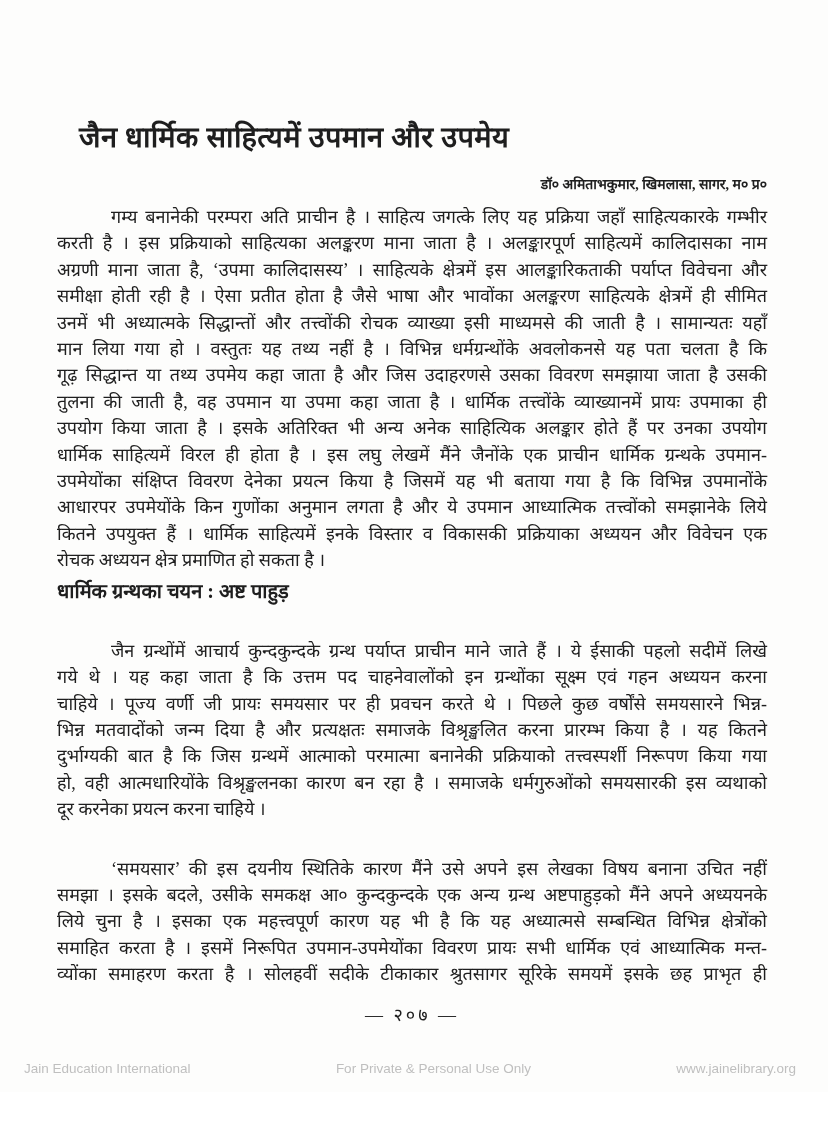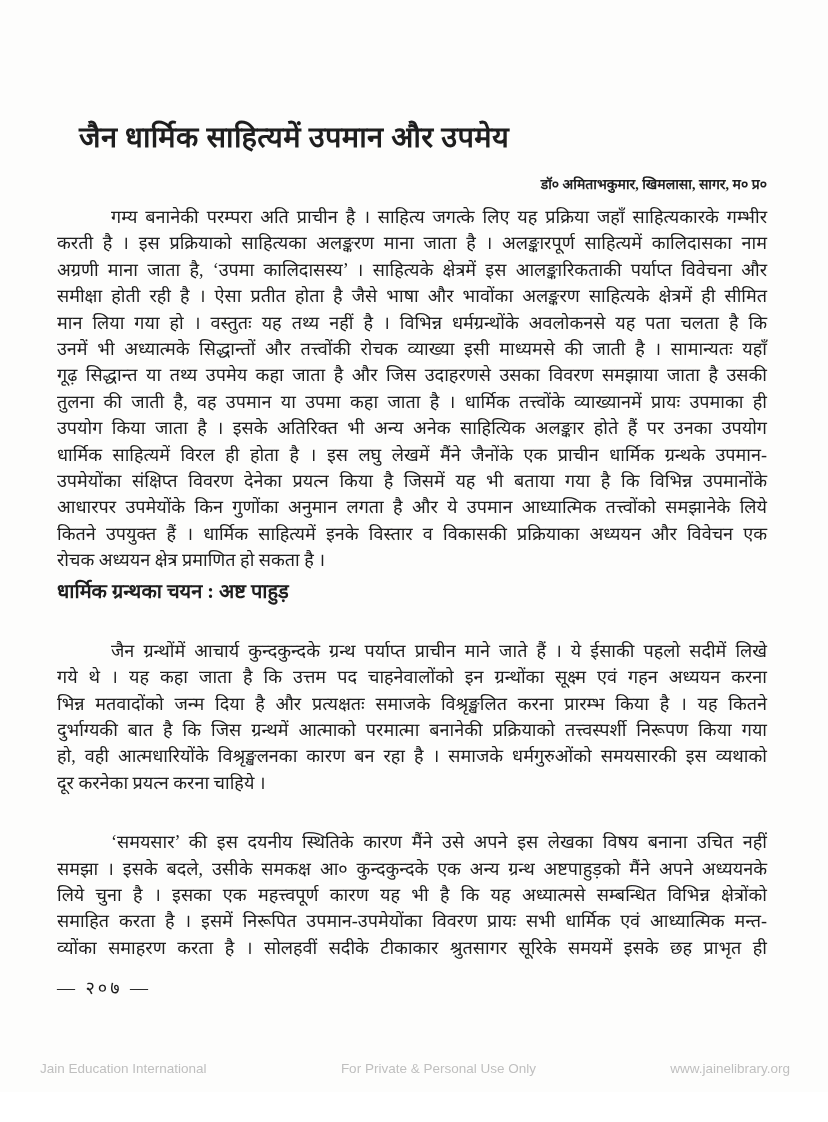--- a/index.html
+++ b/index.html
@@ -54,70 +54,71 @@
     font-weight: bold;
     margin: 4px 0 4px 0;
     line-height: 27px;
   }
   .section-body {
     font-size: 18px;
     line-height: 26.4px;
     margin-top: 33px;
   }
   .page-number {
+    text-align: center;
     font-size: 18px;
     margin-top: 14px;
     letter-spacing: 3px;
   }
   .footer {
     position: absolute;
-    left: 0; right: 14px;
+    left: 0; right: 8px;
     bottom: 16px;
     display: flex;
     justify-content: space-between;
     align-items: baseline;
     padding: 0 24px;
     font-family: "Liberation Sans", "DejaVu Sans", sans-serif;
     font-size: 13.5px;
     color: #bfbfbf;
-    margin-left: 16px;
   }
 </style>
 </head>
 <body>
 
 <div class="page">
   <div class="sheet">
 
     <div class="title">जैन धार्मिक साहित्यमें उपमान और उपमेय</div>
 
     <div class="byline">डॉ० अमिताभकुमार, खिमलासा, सागर, म० प्र०</div>
 
     <div class="bodytext para endshort">
         <div class="tline">गम्य बनानेकी परम्परा अति प्राचीन है । साहित्य जगत्के लिए यह प्रक्रिया जहाँ साहित्यकारके गम्भीर</div>
         <div class="tline">करती है । इस प्रक्रियाको साहित्यका अलङ्करण माना जाता है । अलङ्कारपूर्ण साहित्यमें कालिदासका नाम</div>
         <div class="tline">अग्रणी माना जाता है, ‘उपमा कालिदासस्य’ । साहित्यके क्षेत्रमें इस आलङ्कारिकताकी पर्याप्त विवेचना और</div>
         <div class="tline">समीक्षा होती रही है । ऐसा प्रतीत होता है जैसे भाषा और भावोंका अलङ्करण साहित्यके क्षेत्रमें ही सीमित</div>
+        <div class="tline">उनमें भी अध्यात्मके सिद्धान्तों और तत्त्वोंकी रोचक व्याख्या इसी माध्यमसे की जाती है । सामान्यतः यहाँ</div>
         <div class="tline">मान लिया गया हो । वस्तुतः यह तथ्य नहीं है । विभिन्न धर्मग्रन्थोंके अवलोकनसे यह पता चलता है कि</div>
-        <div class="tline">उनमें भी अध्यात्मके सिद्धान्तों और तत्त्वोंकी रोचक व्याख्या इसी माध्यमसे की जाती है । सामान्यतः यहाँ</div>
         <div class="tline">गूढ़ सिद्धान्त या तथ्य उपमेय कहा जाता है और जिस उदाहरणसे उसका विवरण समझाया जाता है उसकी</div>
         <div class="tline">तुलना की जाती है, वह उपमान या उपमा कहा जाता है । धार्मिक तत्त्वोंके व्याख्यानमें प्रायः उपमाका ही</div>
         <div class="tline">उपयोग किया जाता है । इसके अतिरिक्त भी अन्य अनेक साहित्यिक अलङ्कार होते हैं पर उनका उपयोग</div>
         <div class="tline">धार्मिक साहित्यमें विरल ही होता है । इस लघु लेखमें मैंने जैनोंके एक प्राचीन धार्मिक ग्रन्थके उपमान-</div>
         <div class="tline">उपमेयोंका संक्षिप्त विवरण देनेका प्रयत्न किया है जिसमें यह भी बताया गया है कि विभिन्न उपमानोंके</div>
         <div class="tline">आधारपर उपमेयोंके किन गुणोंका अनुमान लगता है और ये उपमान आध्यात्मिक तत्त्वोंको समझानेके लिये</div>
         <div class="tline">कितने उपयुक्त हैं । धार्मिक साहित्यमें इनके विस्तार व विकासकी प्रक्रियाका अध्ययन और विवेचन एक</div>
         <div class="tline">रोचक अध्ययन क्षेत्र प्रमाणित हो सकता है ।</div>
       </div>
 
     <div class="section-heading">धार्मिक ग्रन्थका चयन : अष्ट पाहुड़</div>
 
     <div class="section-body para endshort">
         <div class="tline">जैन ग्रन्थोंमें आचार्य कुन्दकुन्दके ग्रन्थ पर्याप्त प्राचीन माने जाते हैं । ये ईसाकी पहलो सदीमें लिखे</div>
         <div class="tline">गये थे । यह कहा जाता है कि उत्तम पद चाहनेवालोंको इन ग्रन्थोंका सूक्ष्म एवं गहन अध्ययन करना</div>
+        <div class="tline">चाहिये । पूज्य वर्णी जी प्रायः समयसार पर ही प्रवचन करते थे । पिछले कुछ वर्षोंसे समयसारने भिन्न-</div>
         <div class="tline">भिन्न मतवादोंको जन्म दिया है और प्रत्यक्षतः समाजके विश्रृङ्खलित करना प्रारम्भ किया है । यह कितने</div>
         <div class="tline">दुर्भाग्यकी बात है कि जिस ग्रन्थमें आत्माको परमात्मा बनानेकी प्रक्रियाको तत्त्वस्पर्शी निरूपण किया गया</div>
         <div class="tline">हो, वही आत्मधारियोंके विश्रृङ्खलनका कारण बन रहा है । समाजके धर्मगुरुओंको समयसारकी इस व्यथाको</div>
         <div class="tline">दूर करनेका प्रयत्न करना चाहिये ।</div>
       </div>
 
     <div class="section-body para">
         <div class="tline">‘समयसार’ की इस दयनीय स्थितिके कारण मैंने उसे अपने इस लेखका विषय बनाना उचित नहीं</div>
         <div class="tline">समझा । इसके बदले, उसीके समकक्ष आ० कुन्दकुन्दके एक अन्य ग्रन्थ अष्टपाहुड़को मैंने अपने अध्ययनके</div>
         <div class="tline">लिये चुना है । इसका एक महत्त्वपूर्ण कारण यह भी है कि यह अध्यात्मसे सम्बन्धित विभिन्न क्षेत्रोंको</div>

